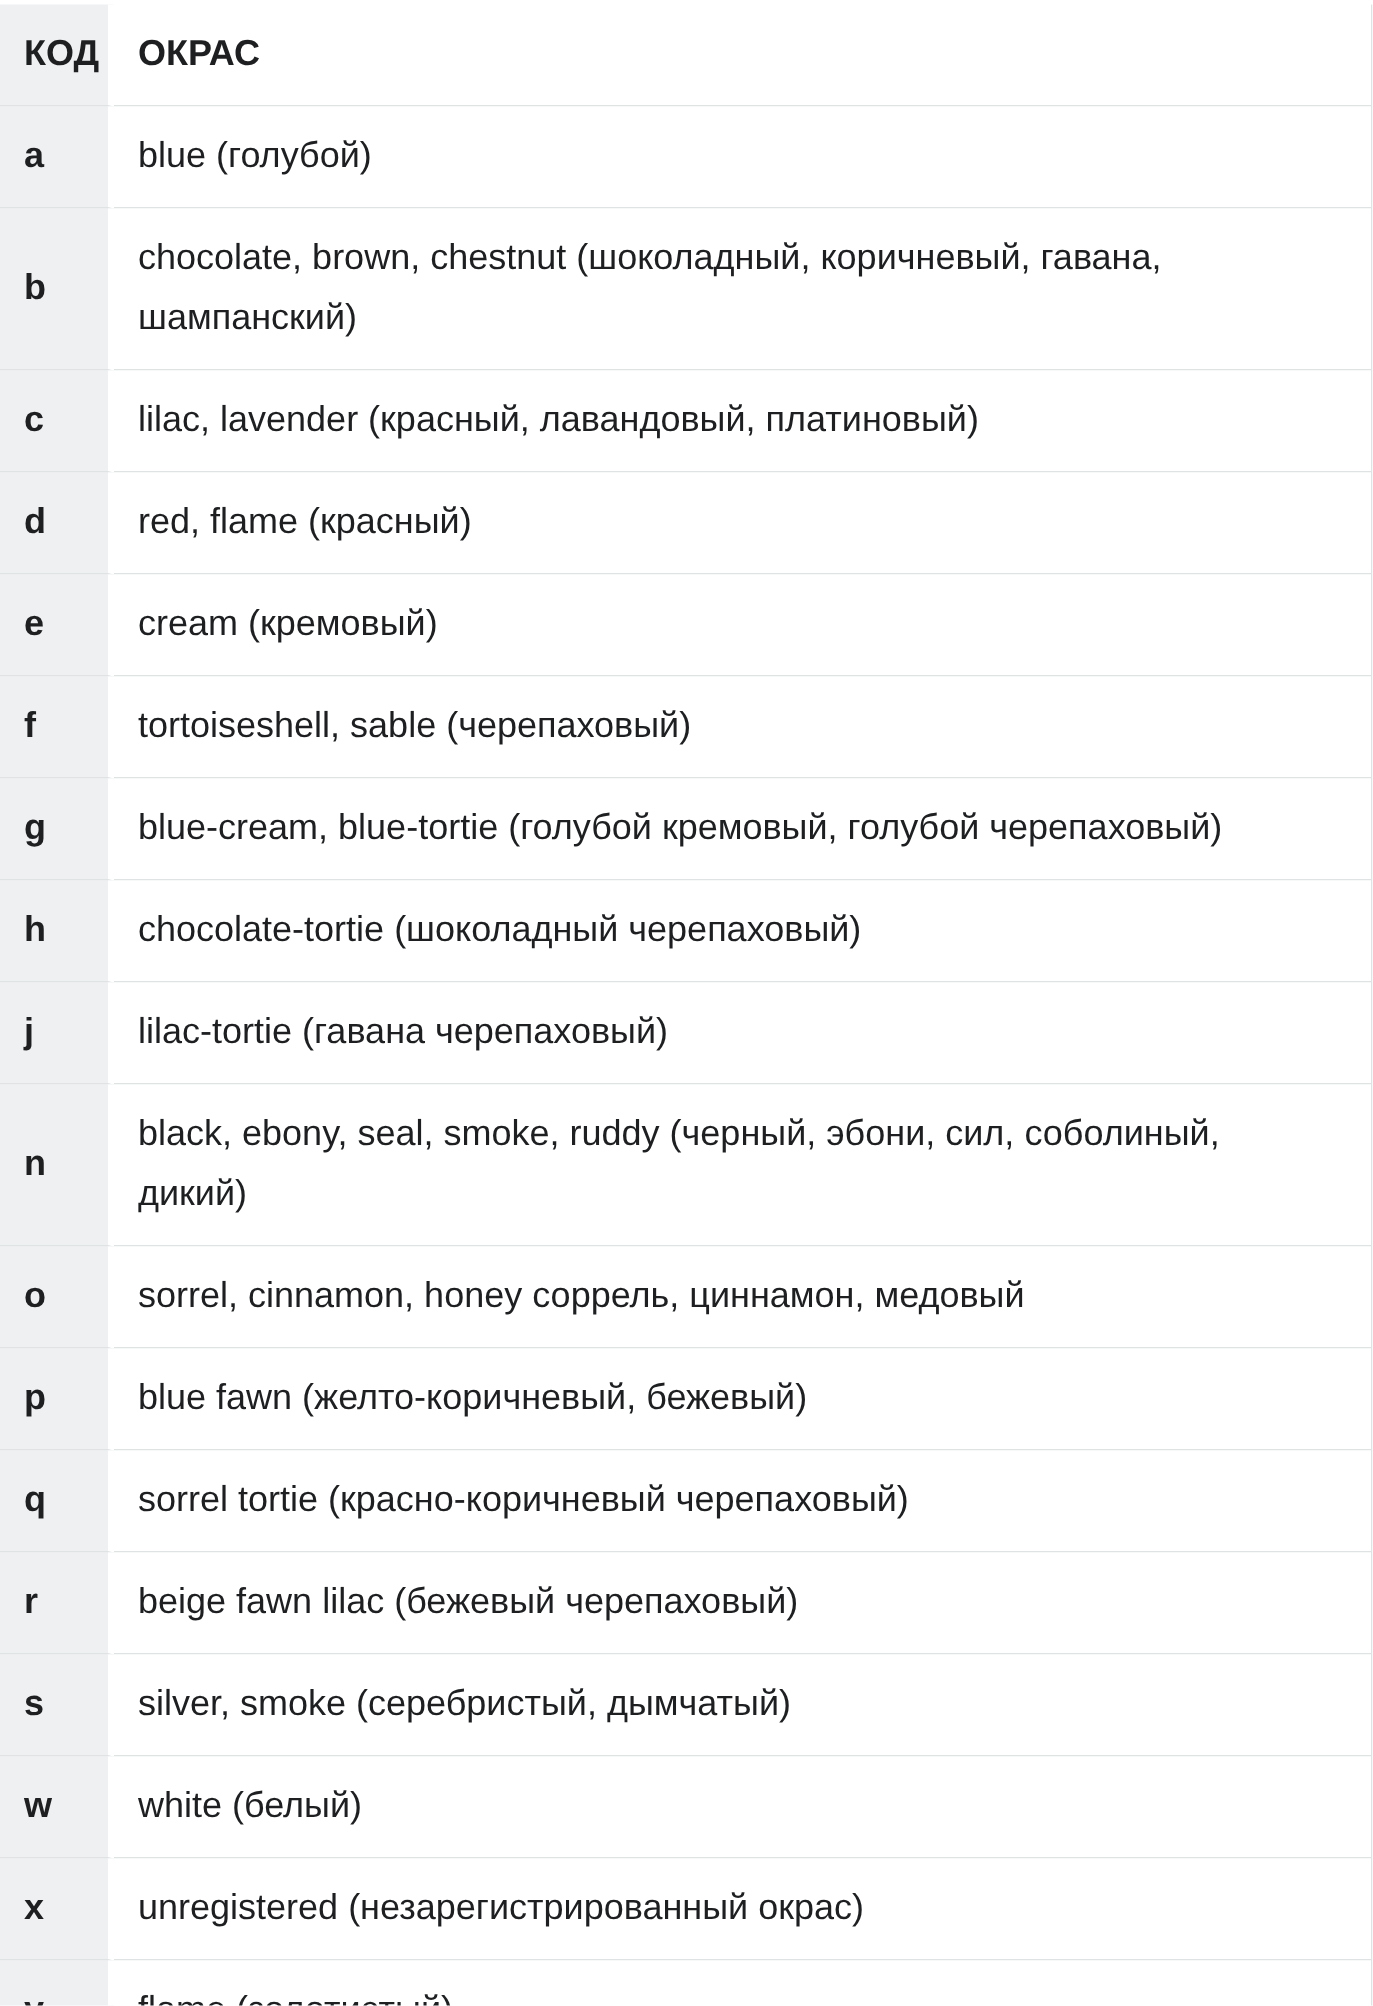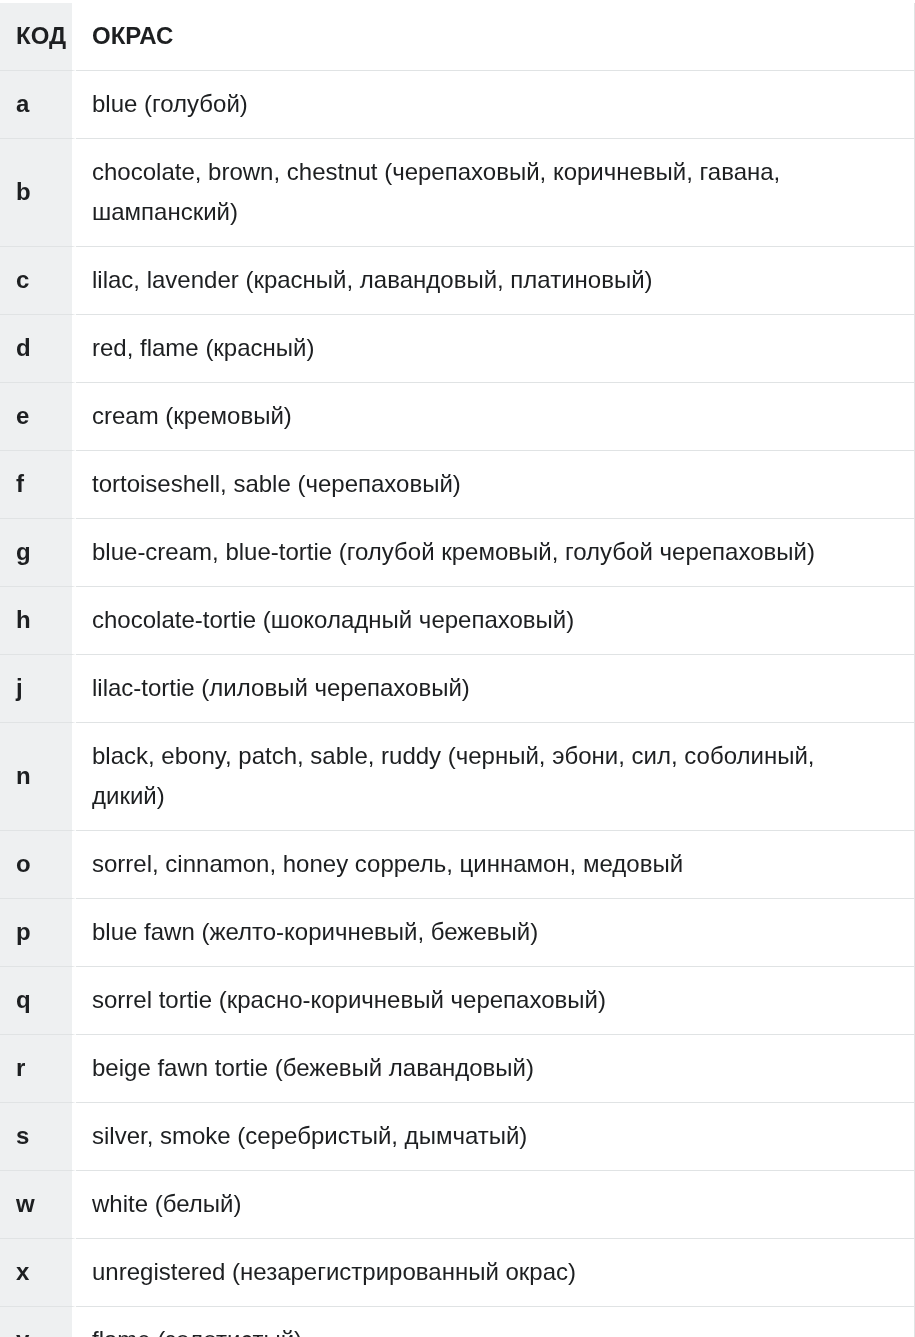--- a/index.html
+++ b/index.html
@@ -64,21 +64,21 @@
     </tr>
   </thead>
   <tbody id="rows-body">
   <tr>
     <td class="code">a</td>
     <td class="color">blue (голубой)</td>
   </tr>
 
   <tr>
     <td class="code">b</td>
-    <td class="color">chocolate, brown, chestnut (черепаховый, коричневый, гавана,
+    <td class="color">chocolate, brown, chestnut (шоколадный, коричневый, гавана,
 шампанский)</td>
   </tr>
 
   <tr>
     <td class="code">c</td>
     <td class="color">lilac, lavender (красный, лавандовый, платиновый)</td>
   </tr>
 
   <tr>
     <td class="code">d</td>
@@ -100,46 +100,46 @@
     <td class="color">blue-cream, blue-tortie (голубой кремовый, голубой черепаховый)</td>
   </tr>
 
   <tr>
     <td class="code">h</td>
     <td class="color">chocolate-tortie (шоколадный черепаховый)</td>
   </tr>
 
   <tr>
     <td class="code">j</td>
-    <td class="color">lilac-tortie (лиловый черепаховый)</td>
+    <td class="color">lilac-tortie (гавана черепаховый)</td>
   </tr>
 
   <tr>
     <td class="code">n</td>
-    <td class="color">black, ebony, patch, sable, ruddy (черный, эбони, сил, соболиный, дикий)</td>
+    <td class="color">black, ebony, seal, smoke, ruddy (черный, эбони, сил, соболиный, дикий)</td>
   </tr>
 
   <tr>
     <td class="code">o</td>
     <td class="color">sorrel, cinnamon, honey соррель, циннамон, медовый</td>
   </tr>
 
   <tr>
     <td class="code">p</td>
     <td class="color">blue fawn (желто-коричневый, бежевый)</td>
   </tr>
 
   <tr>
     <td class="code">q</td>
     <td class="color">sorrel tortie (красно-коричневый черепаховый)</td>
   </tr>
 
   <tr>
     <td class="code">r</td>
-    <td class="color">beige fawn tortie (бежевый лавандовый)</td>
+    <td class="color">beige fawn lilac (бежевый черепаховый)</td>
   </tr>
 
   <tr>
     <td class="code">s</td>
     <td class="color">silver, smoke (серебристый, дымчатый)</td>
   </tr>
 
   <tr>
     <td class="code">w</td>
     <td class="color">white (белый)</td>

